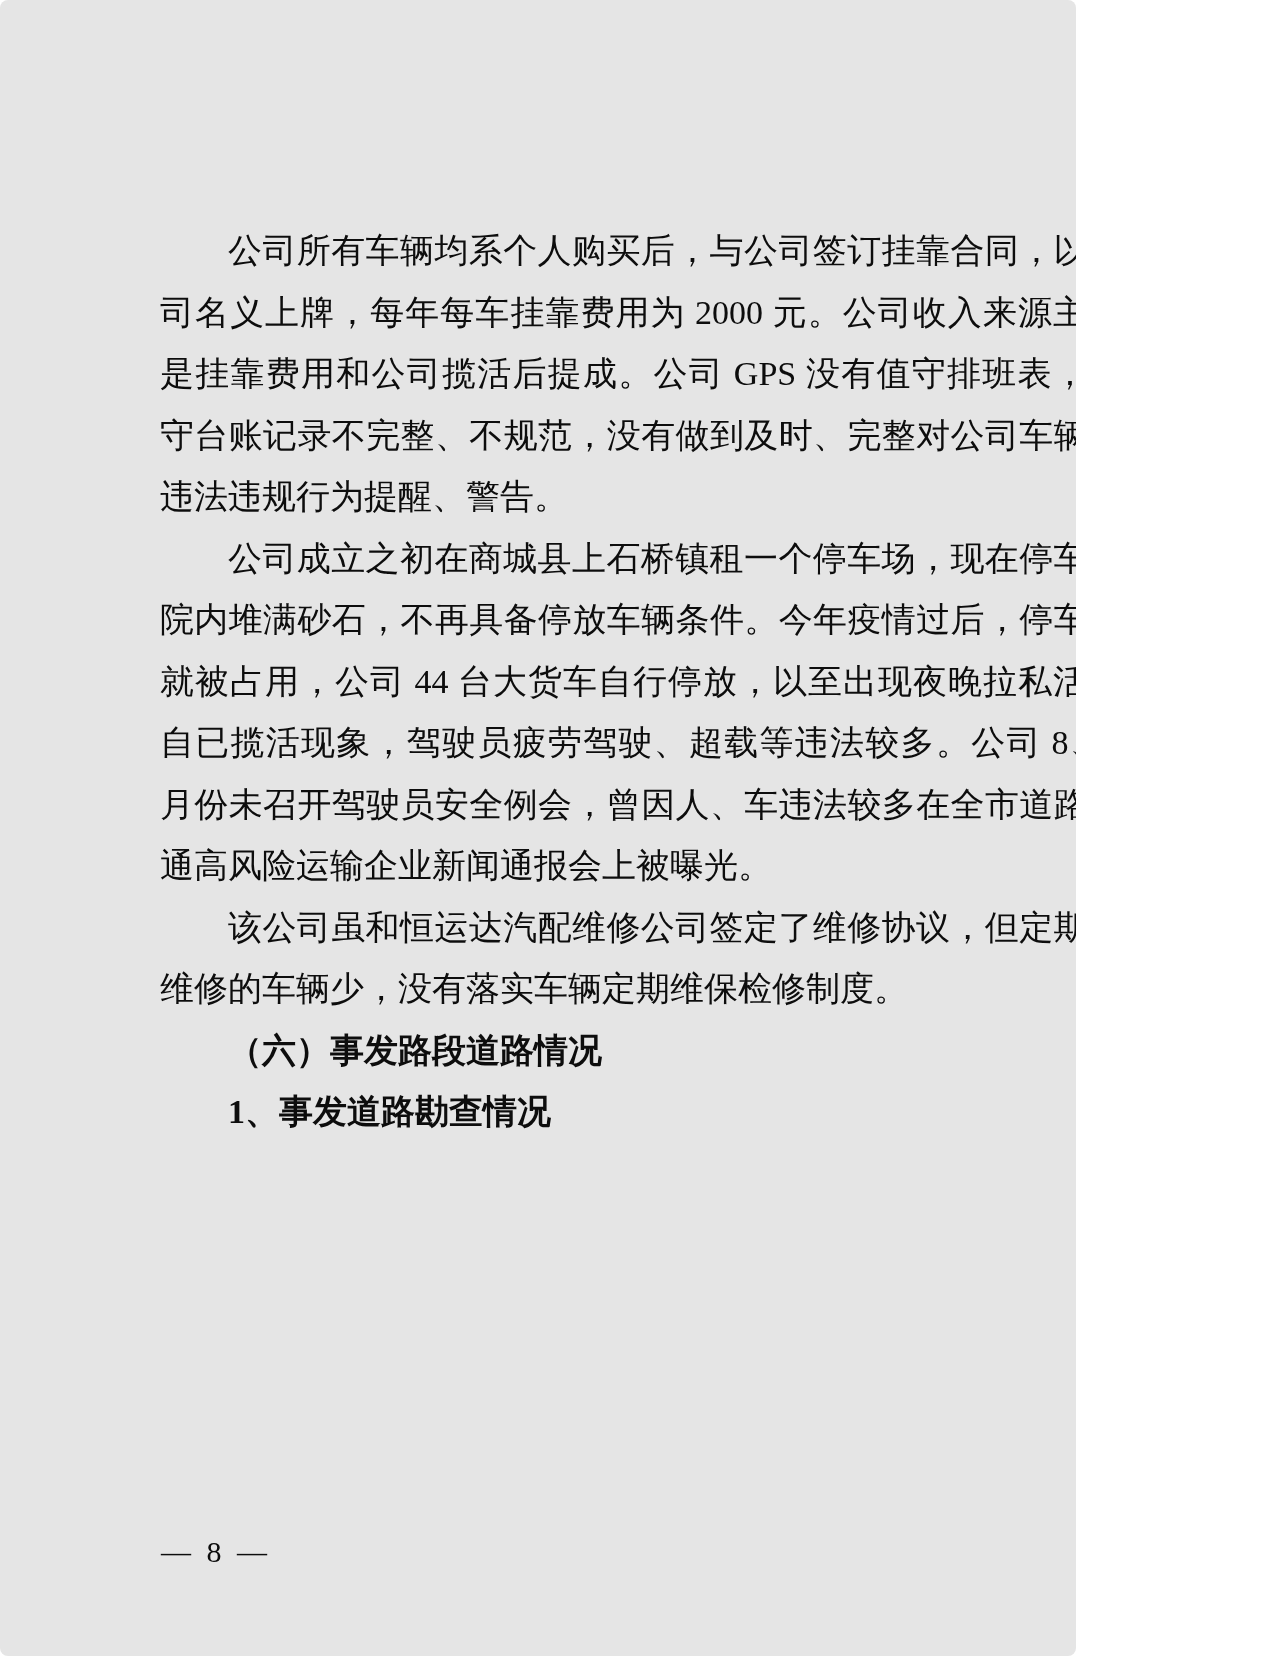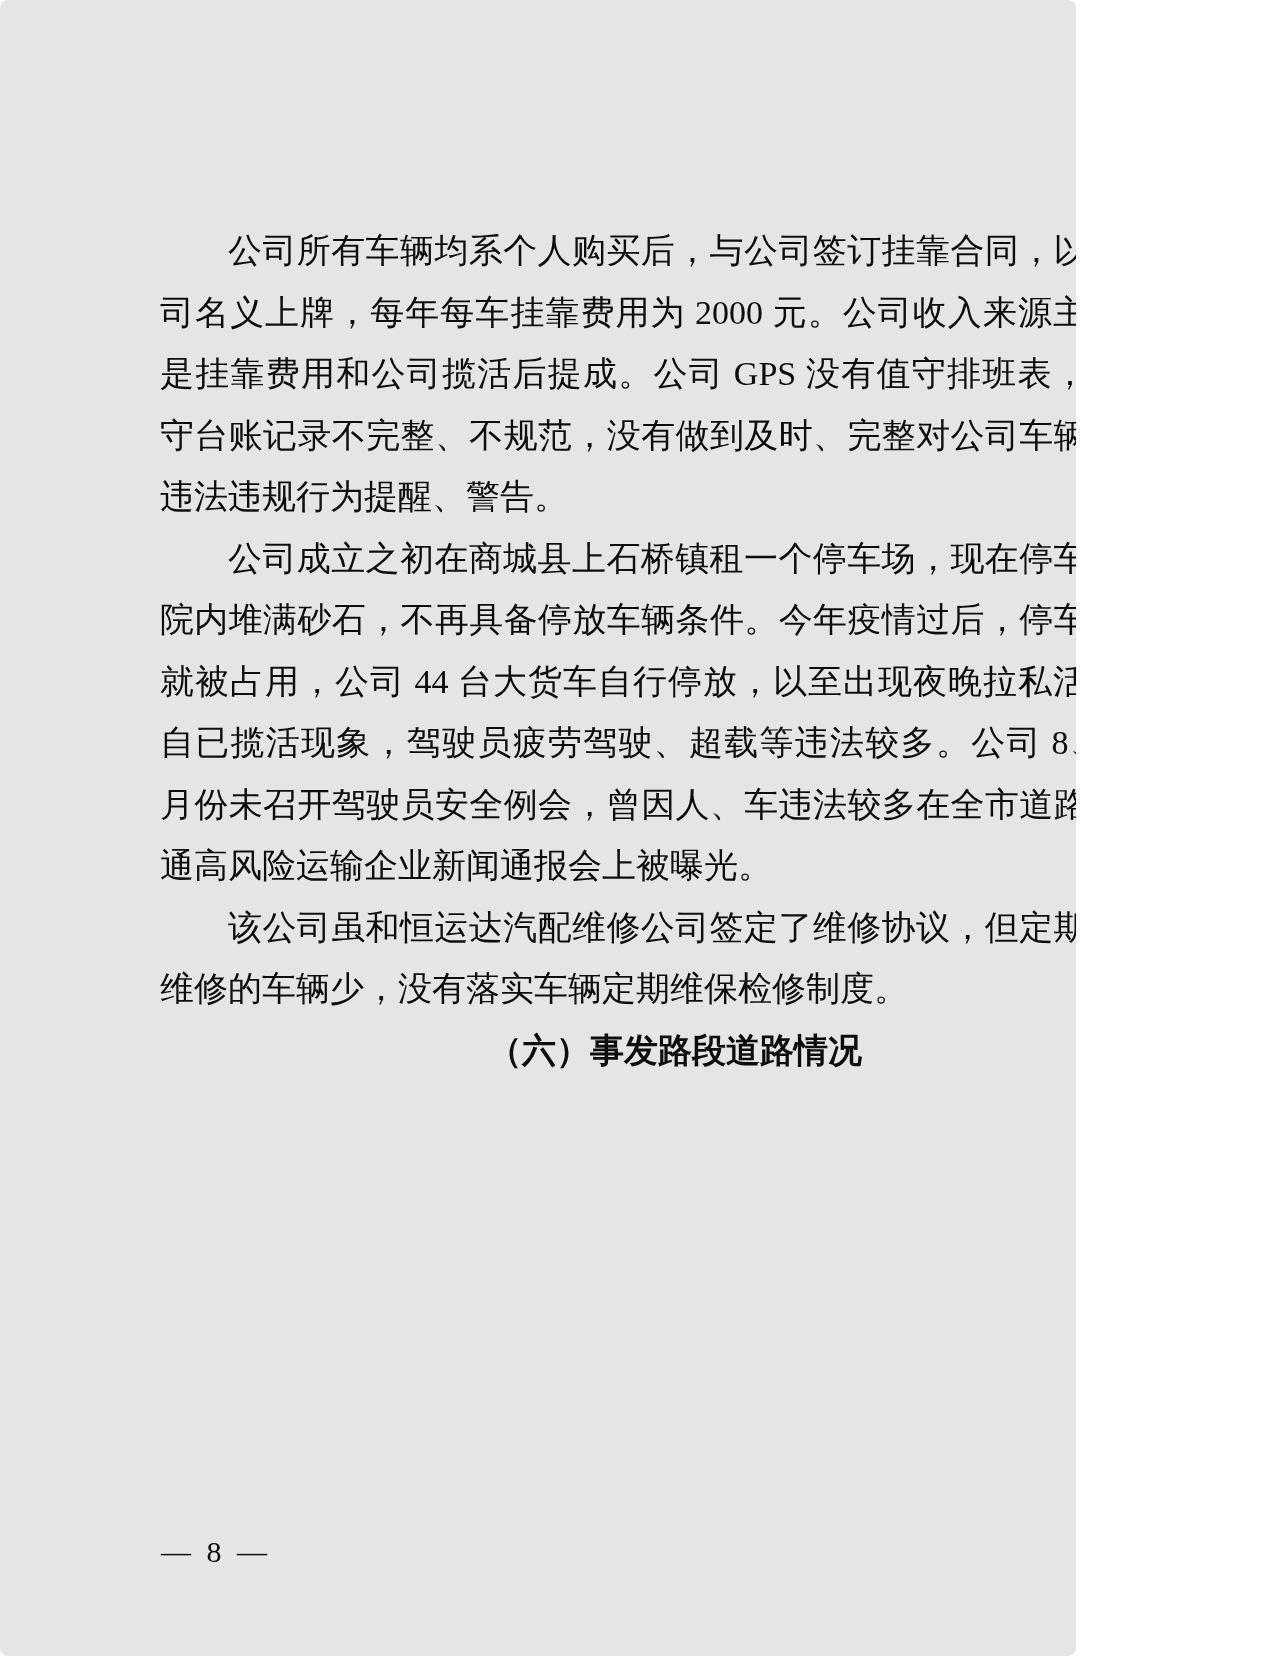--- a/index.html
+++ b/index.html
@@ -40,21 +40,21 @@
   .content h3 {
     margin: 0;
     padding: 0;
     text-indent: 2em;
     font-size: 34px;
     line-height: 61.5px;
   }
   .content h2,
   .content h3 {
     font-weight: bold;
-    text-align: center;
+    text-align: left;
   }
   .page-number {
     position: absolute;
     left: 161px;
     top: 1534px;
     font-size: 30px;
     line-height: 36px;
     letter-spacing: 4px;
     color: #0d0d0d;
     white-space: pre;
@@ -62,15 +62,16 @@
 </style>
 </head>
 <body>
 
 <div class="page">
   <main class="content">
     <p class="para">公司所有车辆均系个人购买后，与公司签订挂靠合同，以公司名义上牌，每年每车挂靠费用为 2000 元。公司收入来源主要是挂靠费用和公司揽活后提成。公司 GPS 没有值守排班表，值守台账记录不完整、不规范，没有做到及时、完整对公司车辆的违法违规行为提醒、警告。</p>
     <p class="para">公司成立之初在商城县上石桥镇租一个停车场，现在停车场院内堆满砂石，不再具备停放车辆条件。今年疫情过后，停车场就被占用，公司 44 台大货车自行停放，以至出现夜晚拉私活，自已揽活现象，驾驶员疲劳驾驶、超载等违法较多。公司 8、9 月份未召开驾驶员安全例会，曾因人、车违法较多在全市道路交通高风险运输企业新闻通报会上被曝光。</p>
     <p class="para">该公司虽和恒运达汽配维修公司签定了维修协议，但定期去维修的车辆少，没有落实车辆定期维保检修制度。</p>
     <h2 class="heading">（六）事发路段道路情况</h2>
+    <h3 class="heading">1、事发道路勘查情况</h3>
   </main>
   <footer class="page-number">— 8 —</footer>
 </div>
 
 </body></html>

